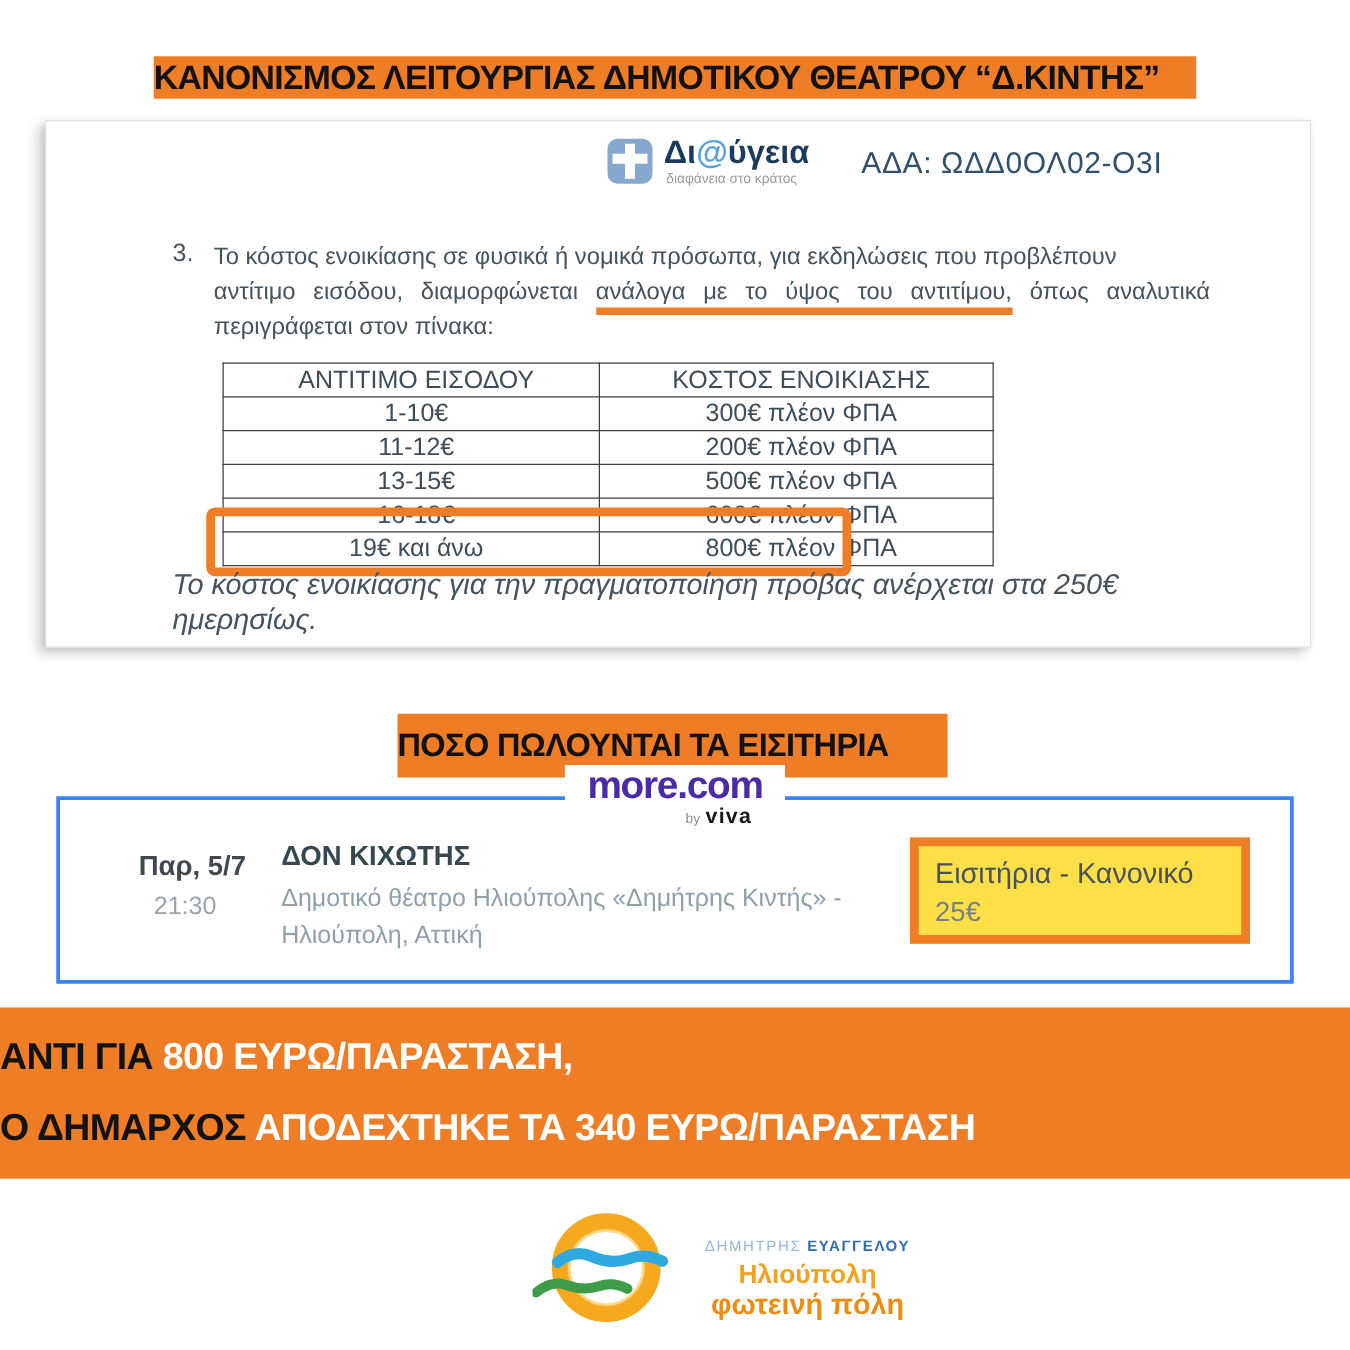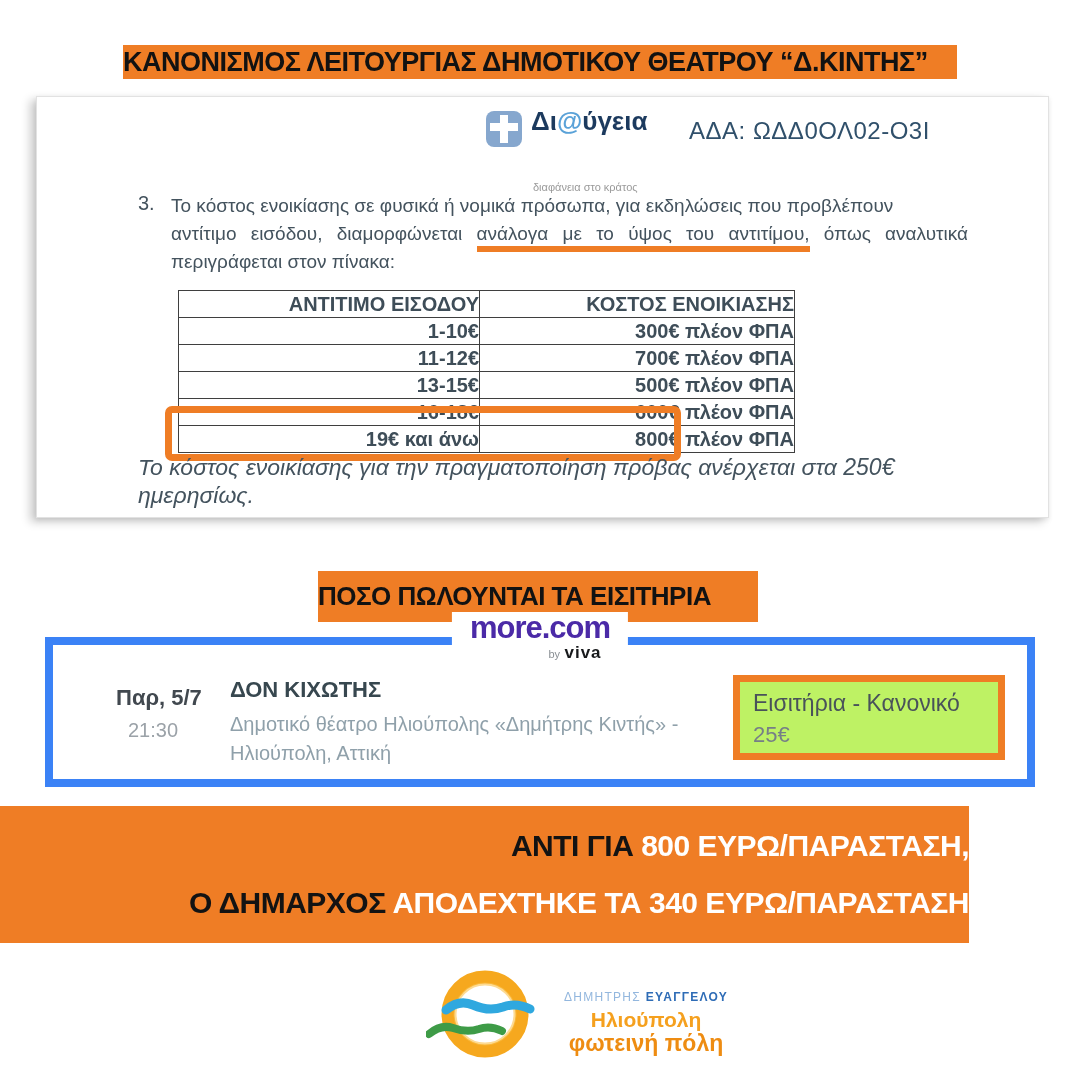--- a/index.html
+++ b/index.html
@@ -13,69 +13,69 @@
   .banner-mid{left:318px;top:571px;width:440px;height:51px;font-size:26px;}
 
   
   .doc{position:absolute;left:36px;top:96px;width:1011px;height:420px;background:#ffffff;
        border:1px solid #e2e2e2;box-shadow:-6px 4px 9px rgba(0,0,0,0.20),0 2px 5px rgba(0,0,0,0.08);
        color:#44535E;}
   .dvg{position:absolute;left:449px;top:10px;display:flex;gap:9px;align-items:flex-start;}
   .dvg-emblem{position:relative;width:36px;height:36px;background:#86A7CE;border-radius:8px;margin-top:4px;}
   .dvg-emblem .bar-v{position:absolute;left:14px;top:4px;width:8px;height:28px;background:#fff;}
   .dvg-emblem .bar-h{position:absolute;left:4px;top:12px;width:28px;height:8px;background:#fff;}
-  .dvg-text{display:flex;flex-direction:column;gap:44px;}
+  .dvg-text{display:flex;flex-direction:column;}
   .dvg-brand{font-size:26px;font-weight:bold;color:#1C3A5E;line-height:28px;}
   .dvg-brand .at{color:#5AA2D8;font-weight:bold;}
   .dvg-tagline{font-size:11px;color:#9a9a9a;margin-top:2px;margin-left:2px;}
   .ada{position:absolute;left:652px;top:20px;font-size:24px;letter-spacing:0.5px;color:#30506B;}
 
   .clause-num{position:absolute;left:101px;top:95px;font-size:20px;}
   .clause{position:absolute;left:134px;top:95px;width:797px;font-size:19px;line-height:28px;}
   .jline{text-align:justify;text-align-last:justify;height:28px;overflow:hidden;white-space:nowrap;
          display:flex;justify-content:space-between;}
   .jline span{flex:0 1 auto;}
   .jline .stretch{flex:1 1 auto;display:flex;justify-content:space-between;}
   .lline{text-align:left;height:28px;}
   .marked{border-bottom:6px solid #EF7D25;padding-bottom:2px;}
 
   .doc-table{position:absolute;left:141px;top:193px;border-collapse:collapse;}
-  .doc-table th,.doc-table td{border:1.6px solid #3f3f3f;font-weight:bold;text-align:right;
+  .doc-table th,.doc-table td{border:1.6px solid #3f3f3f;font-weight:normal;text-align:center;
         font-size:20px;color:#3E4D58;padding:0 0 0 8px;height:26px;line-height:22px;}
   .doc-table .c1{width:292px;}
   .doc-table .c2{width:306px;}
 
   .hl-box{position:absolute;left:128px;top:309px;width:502px;height:41px;border:7px solid #EF7D25;
           border-radius:7px;background:transparent;}
 
   .note{position:absolute;left:101px;top:356px;width:830px;font-size:23px;line-height:28px;font-style:italic;}
 
   
   .card{position:absolute;left:45px;top:637px;width:990px;height:150px;background:#ffffff;
-        border:8px solid #3b82f6;box-sizing:border-box;}
+        border:3px solid #3b82f6;box-sizing:border-box;}
   .brand-block{position:absolute;left:50%;transform:translateX(-50%);top:612px;background:#ffffff;
         padding:0 18px;text-align:center;z-index:3;}
   .brand{font-size:31px;font-weight:bold;color:#4B2AA7;letter-spacing:-1px;line-height:32px;}
   .brand-by{margin-left:70px;line-height:17px;}
   .brand-by .by{font-size:11px;color:#8a8f94;}
   .brand-by .viva{font-size:17px;font-weight:bold;color:#17191b;letter-spacing:1px;}
 
   .t-date{position:absolute;left:63px;top:40px;font-size:22px;font-weight:600;color:#41484F;}
   .t-time{position:absolute;left:63px;top:74px;font-size:20px;color:#9BA2A8;margin-left:12px;}
   .t-title{position:absolute;left:177px;top:32px;font-size:22px;font-weight:bold;color:#37474F;}
   .t-venue1{position:absolute;left:177px;top:68px;font-size:20px;color:#8FA0AA;}
   .t-venue2{position:absolute;left:177px;top:97px;font-size:20px;color:#8FA0AA;}
   .price-box{position:absolute;left:680px;top:30px;width:272px;height:85px;box-sizing:border-box;
-        border:7px solid #EF7D25;background:#bef264;padding:6px 13px;}
+        border:7px solid #EF7D25;background:#fde047;padding:6px 13px;}
   .price-label{font-size:23px;color:#49525A;line-height:30px;}
   .price-value{font-size:22px;color:#767F87;line-height:30px;margin-top:2px;}
 
   
-  .bottom-banner{position:absolute;left:0;top:806px;width:969px;height:137px;background:#EF7D25;
-        display:flex;flex-direction:column;align-items:flex-end;justify-content:space-evenly;
+  .bottom-banner{position:absolute;left:0;top:806px;width:1080px;height:137px;background:#EF7D25;
+        display:flex;flex-direction:column;align-items:flex-start;justify-content:space-evenly;
         font-weight:bold;font-size:30px;letter-spacing:-0.5px;}
   .bottom-banner .ln{white-space:nowrap;}
   .bb-black{color:#131313;}
   .bb-white{color:#ffffff;}
 
   
   .footer-logo{position:absolute;left:0;top:958px;width:1080px;height:115px;}
   .fl-emblem{position:absolute;left:426px;top:4px;}
   .fl-text{position:absolute;left:540px;top:32px;width:212px;text-align:center;}
   .fl-name{font-size:12px;letter-spacing:1.3px;line-height:15px;white-space:nowrap;}
@@ -129,21 +129,21 @@
           <tr>
         <th class="c1">ΑΝΤΙΤΙΜΟ ΕΙΣΟΔΟΥ</th>
         <th class="c2">ΚΟΣΤΟΣ ΕΝΟΙΚΙΑΣΗΣ</th>
       </tr>
       <tr>
         <td>1-10€</td>
         <td>300€ πλέον ΦΠΑ</td>
       </tr>
       <tr>
         <td>11-12€</td>
-        <td>700€ πλέον ΦΠΑ</td>
+        <td>200€ πλέον ΦΠΑ</td>
       </tr>
       <tr>
         <td>13-15€</td>
         <td>500€ πλέον ΦΠΑ</td>
       </tr>
       <tr>
         <td>16-18€</td>
         <td>600€ πλέον ΦΠΑ</td>
       </tr>
       <tr>

